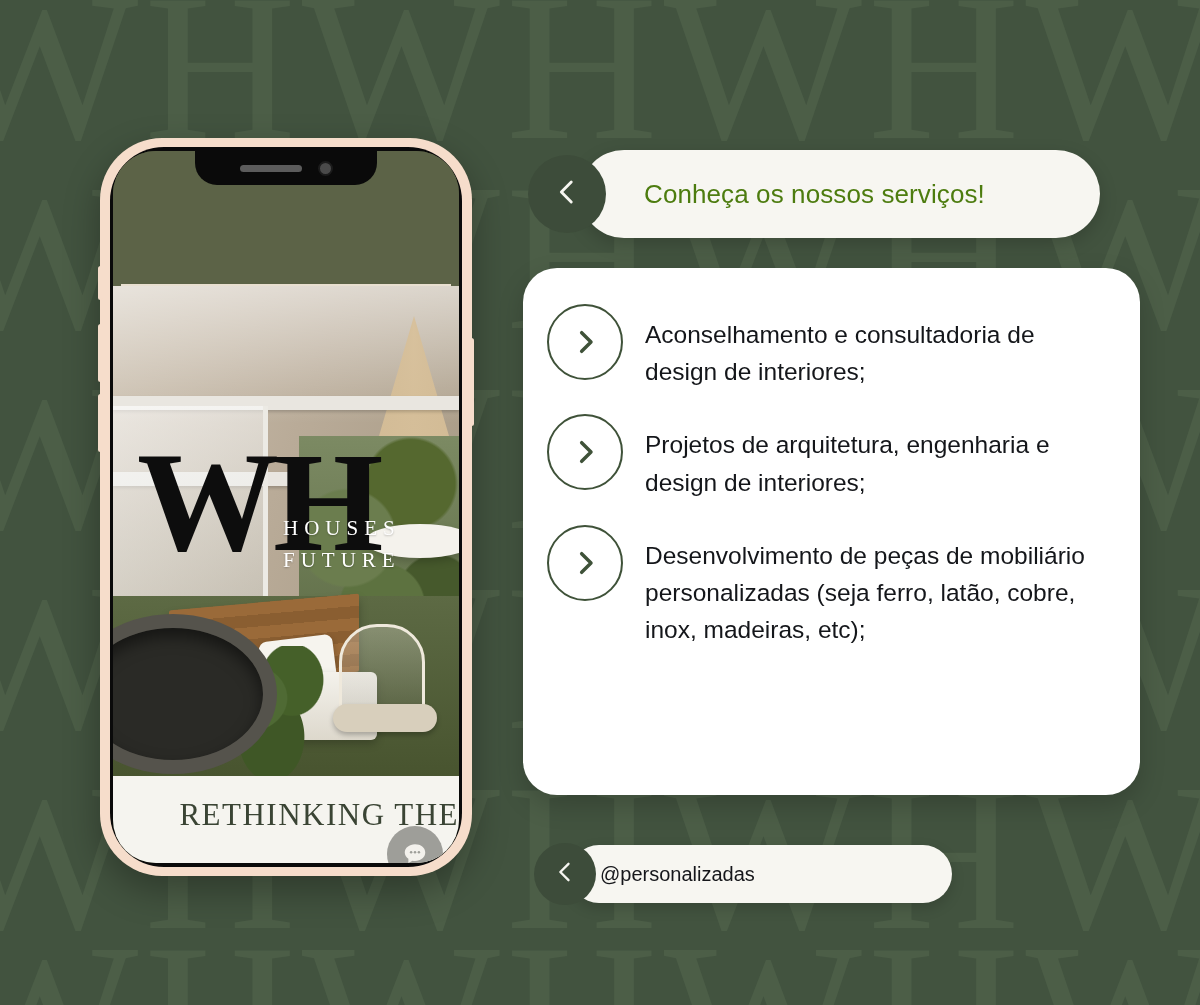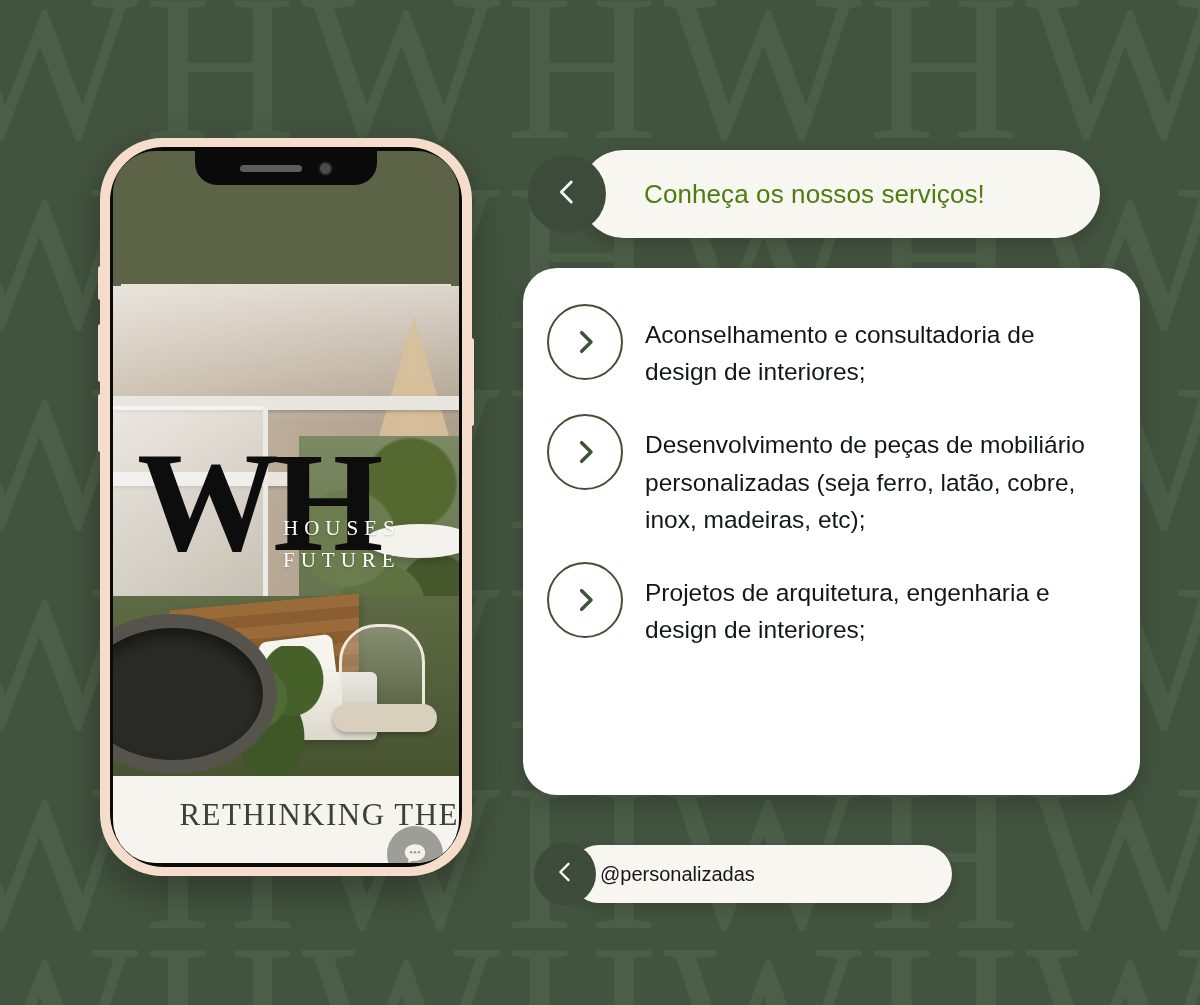--- a/index.html
+++ b/index.html
@@ -577,30 +577,30 @@
       </div>
       <div class="service-text">Aconselhamento e consultadoria de design de interiores;</div>
     </div>
 
     <div class="service-item">
       <div class="bullet">
         <svg width="32" height="32" viewBox="0 0 24 24" fill="none" stroke="#3f5239" stroke-width="2.6" stroke-linecap="round" stroke-linejoin="round">
           <polyline points="9.5,5 16.5,12 9.5,19"></polyline>
         </svg>
       </div>
-      <div class="service-text">Desenvolvimento de peças de mobiliário personalizadas (seja ferro, latão, cobre, inox, madeiras, etc);</div>
+      <div class="service-text">Projetos de arquitetura, engenharia e design de interiores;</div>
     </div>
 
     <div class="service-item">
       <div class="bullet">
         <svg width="32" height="32" viewBox="0 0 24 24" fill="none" stroke="#3f5239" stroke-width="2.6" stroke-linecap="round" stroke-linejoin="round">
           <polyline points="9.5,5 16.5,12 9.5,19"></polyline>
         </svg>
       </div>
-      <div class="service-text">Projetos de arquitetura, engenharia e design de interiores;</div>
+      <div class="service-text">Desenvolvimento de peças de mobiliário personalizadas (seja ferro, latão, cobre, inox, madeiras, etc);</div>
     </div>
 
 
   </div>
 
   <div class="footer-pill">
     <div class="footer-text">@personalizadas</div>
   </div>
   <div class="circle-back-sm">
     <span>

